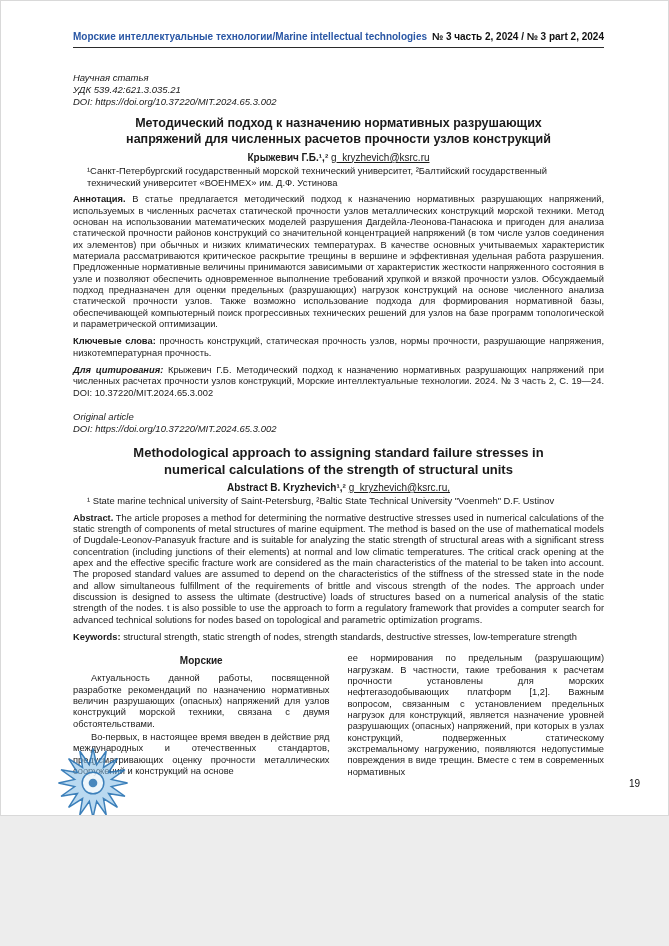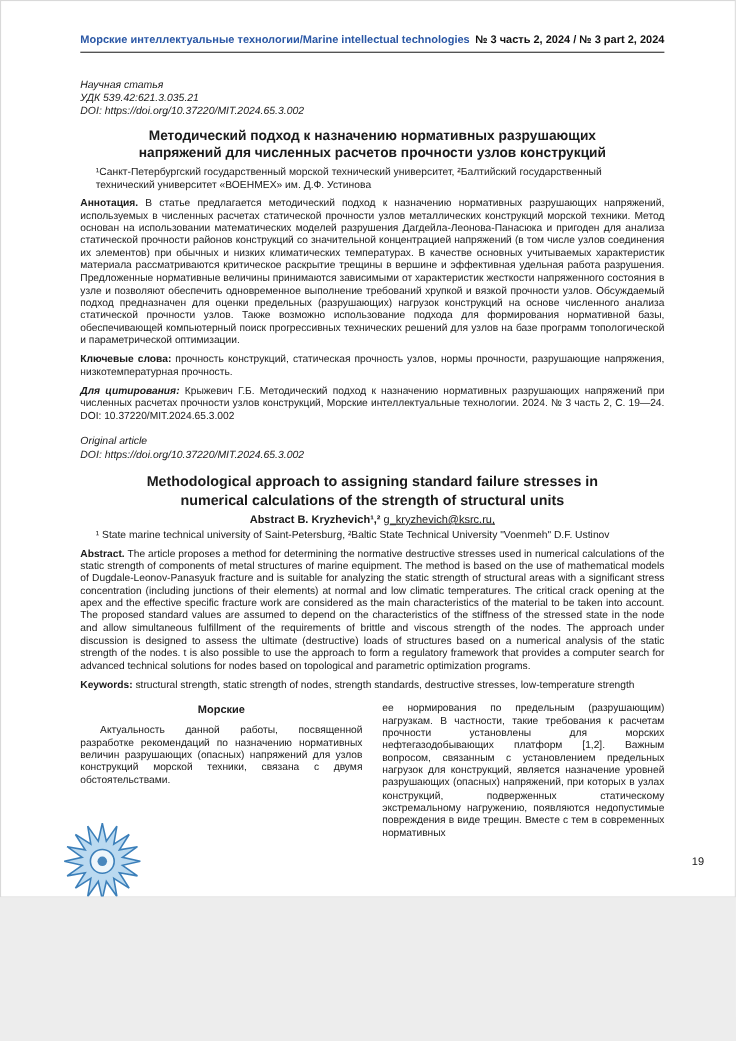--- a/index.html
+++ b/index.html
@@ -82,20 +82,24 @@
     </div>
 
     <div class="meta-block">
       <div class="meta">Научная статья</div>
       <div class="meta">УДК 539.42:621.3.035.21</div>
       <div class="meta">DOI: https://doi.org/10.37220/MIT.2024.65.3.002</div>
     </div>
 
     <h1 class="title-ru">Методический подход к назначению нормативных разрушающих напряжений для численных расчетов прочности узлов конструкций</h1>
 
+    <div class="authors">
+      <span class="name">Крыжевич Г.Б.¹,²</span>
+      <a class="email">g_kryzhevich@ksrc.ru</a>
+    </div>
     <div class="affil">¹Санкт-Петербургский государственный морской технический университет, ²Балтийский государственный технический университет «ВОЕНМЕХ» им. Д.Ф. Устинова</div>
 
     <p class="para">
       <b>Аннотация.</b>
       <span>В статье предлагается методический подход к назначению нормативных разрушающих напряжений, используемых в численных расчетах статической прочности узлов металлических конструкций морской техники. Метод основан на использовании математических моделей разрушения Дагдейла-Леонова-Панасюка и пригоден для анализа статической прочности районов конструкций со значительной концентрацией напряжений (в том числе узлов соединения их элементов) при обычных и низких климатических температурах. В качестве основных учитываемых характеристик материала рассматриваются критическое раскрытие трещины в вершине и эффективная удельная работа разрушения. Предложенные нормативные величины принимаются зависимыми от характеристик жесткости напряженного состояния в узле и позволяют обеспечить одновременное выполнение требований хрупкой и вязкой прочности узлов. Обсуждаемый подход предназначен для оценки предельных (разрушающих) нагрузок конструкций на основе численного анализа статической прочности узлов. Также возможно использование подхода для формирования нормативной базы, обеспечивающей компьютерный поиск прогрессивных технических решений для узлов на базе программ топологической и параметрической оптимизации.</span>
     </p>
     <p class="para">
       <b>Ключевые слова:</b>
       <span>прочность конструкций, статическая прочность узлов, нормы прочности, разрушающие напряжения, низкотемпературная прочность.</span>
     </p>
@@ -123,20 +127,21 @@
     </p>
     <p class="para">
       <b>Keywords:</b>
       <span>structural strength, static strength of nodes, strength standards, destructive stresses, low-temperature strength</span>
     </p>
 
     <div class="columns">
       <div class="col">
         <h3>Морские</h3>
         <p>Актуальность данной работы, посвященной разработке рекомендаций по назначению нормативных величин разрушающих (опасных) напряжений для узлов конструкций морской техники, связана с двумя обстоятельствами.</p>
+        <p>Во-первых, в настоящее время введен в действие ряд международных и отечественных стандартов, предусматривающих оценку прочности металлических сооружений и конструкций на основе</p>
       </div>
       <div class="col">
         <p class="cont">ее нормирования по предельным (разрушающим) нагрузкам. В частности, такие требования к расчетам прочности установлены для морских нефтегазодобывающих платформ [1,2]. Важным вопросом, связанным с установлением предельных нагрузок для конструкций, является назначение уровней разрушающих (опасных) напряжений, при которых в узлах конструкций, подверженных статическому экстремальному нагружению, появляются недопустимые повреждения в виде трещин. Вместе с тем в современных нормативных</p>
       </div>
     </div>
 
   </div>
 
   <div class="footer">
     <div class="copyright">© Крыжевич Г.Б. 2024</div>

